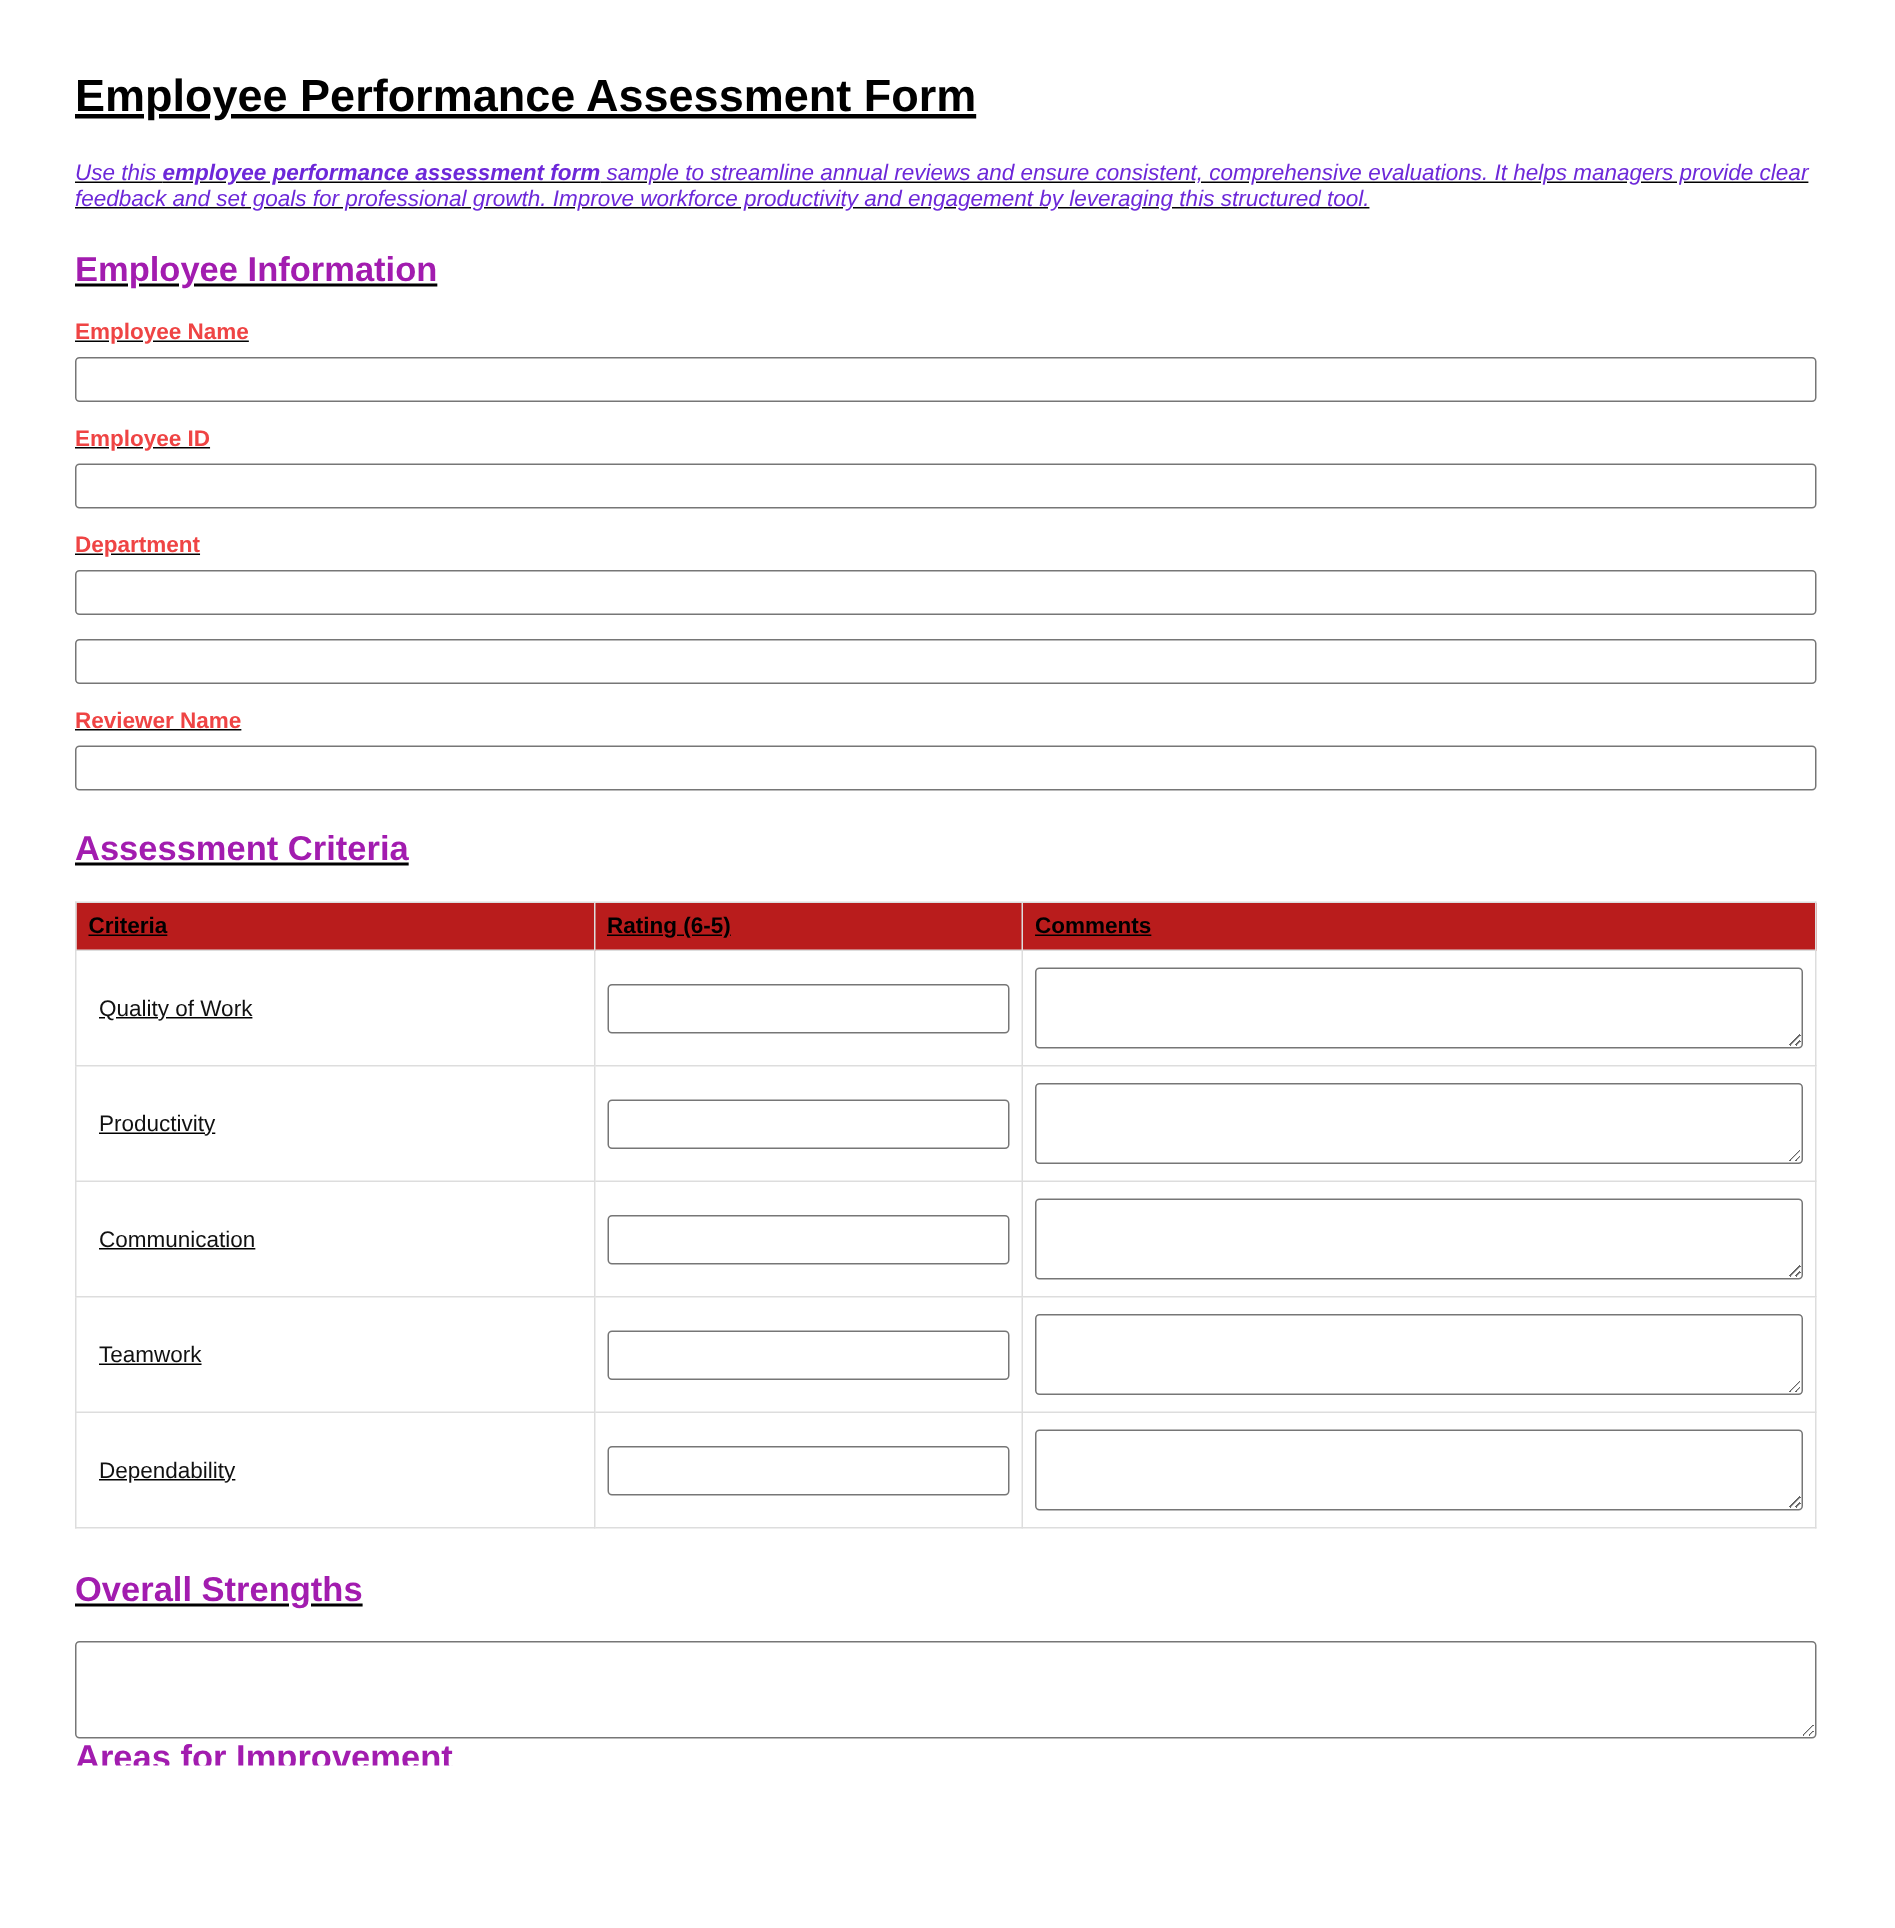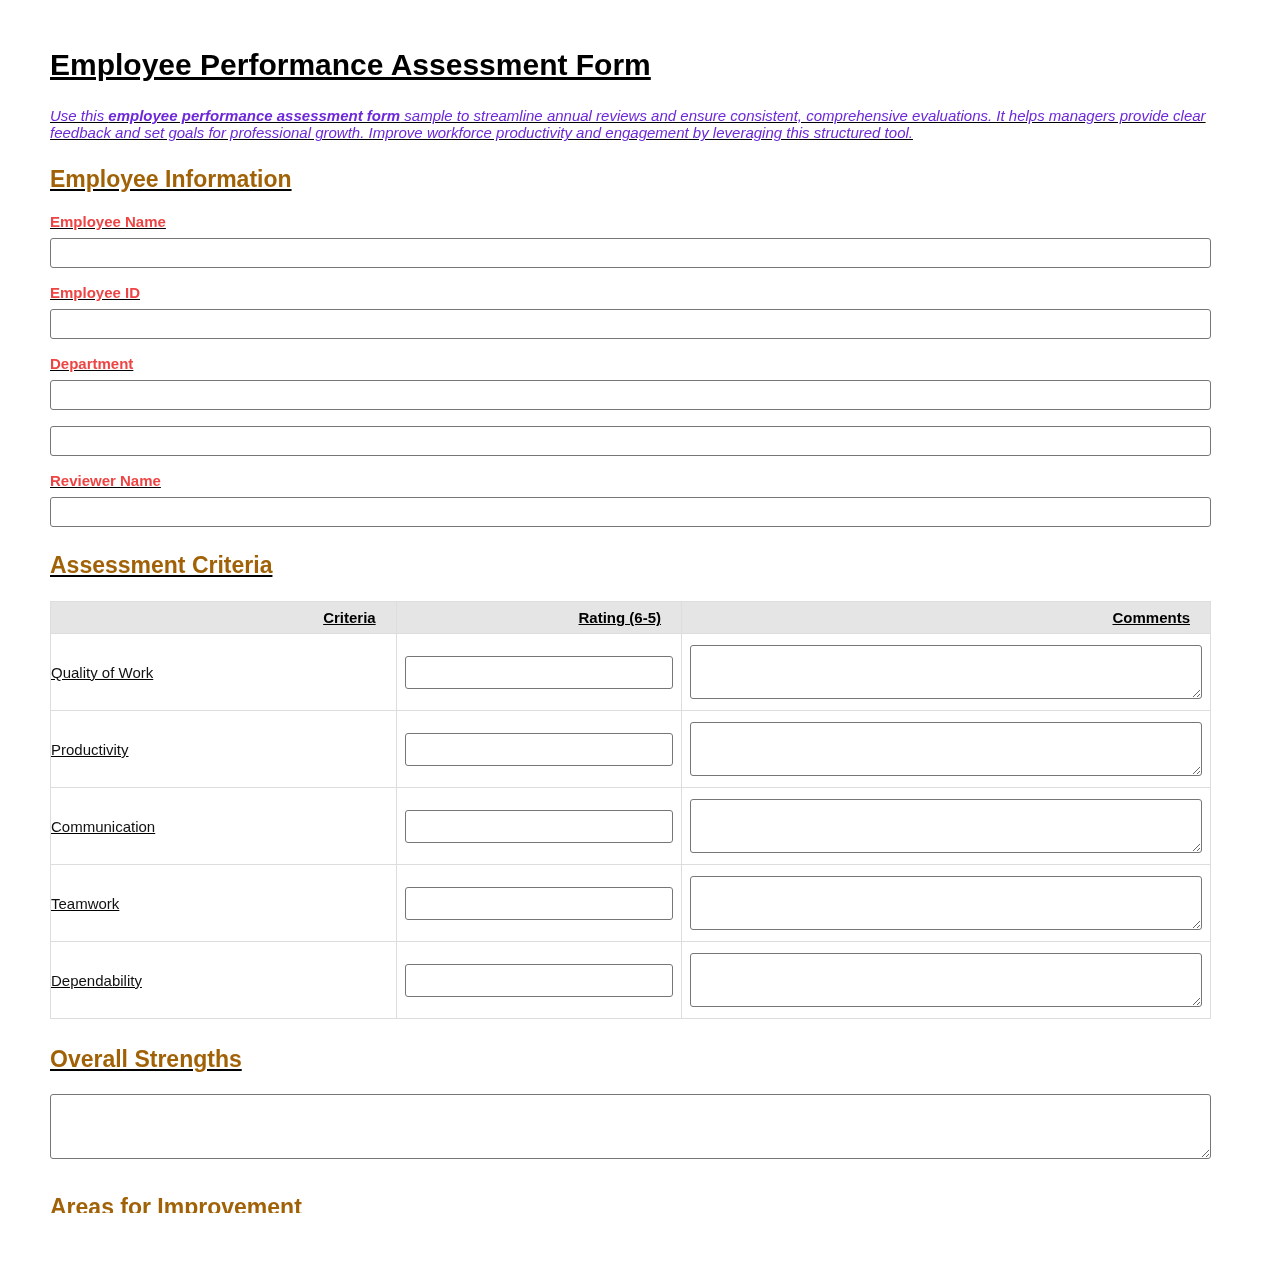--- a/index.html
+++ b/index.html
@@ -33,21 +33,21 @@
     color: #6d28d9;
     margin: 0 0 25px 0;
   }
   .intro strong { font-weight: bold; }
 
   h2 {
     font-size: 23px;
     line-height: 1.1;
     font-weight: bold;
     margin: 0 0 21px 0;
-    color: #a16207;
+    color: #a21caf;
   }
   h2.heading-assessment { margin: 26px 0 23px 0; }
   h2.heading-strengths  { margin: 28px 0 21px 0; }
 
   .form-group { margin-bottom: 16px; }
   .form-group label {
     display: block;
     font-weight: bold;
     font-size: 15px;
     line-height: 1.2;
@@ -69,35 +69,35 @@
 
   table.criteria-table {
     width: 100%;
     border-collapse: collapse;
     table-layout: fixed;
   }
   .criteria-table th, .criteria-table td {
     border: 1px solid #dddddd;
   }
   .criteria-table th {
-    background: #e5e5e5;
-    font-size: 15px;
-    font-weight: bold;
-    text-align: right;
-    padding: 7px 20px;
+    background: #b91c1c;
+    font-size: 15px;
+    font-weight: bold;
+    text-align: left;
+    padding: 7px 8px;
     color: #000000;
   }
   .criteria-table td {
     padding: 8px;
     font-size: 15px;
     vertical-align: middle;
     height: 60px;
     color: #111111;
   }
-  .criteria-table td.cell-criteria { padding-left: 0; }
+  .criteria-table td.cell-criteria { padding-left: 15px; }
 
   .rating-input {
     display: block;
     width: 100%;
     height: 33px;
     box-sizing: border-box;
     border: 1px solid #767676;
     border-radius: 3px;
     background: #ffffff;
     font-family: inherit;
@@ -127,21 +127,20 @@
     background: #ffffff;
     font-family: inherit;
     font-size: 15px;
     padding: 5px 8px;
     resize: both;
   }
 
   .clip-bottom {
     height: 18px;
     overflow: hidden;
-    margin-top: 36px;
   }
   .clip-bottom h2 { margin: 0; }
 </style>
 </head>
 <body>
 
 <div class="page">
 
   <h1>Employee Performance Assessment Form</h1>
 

